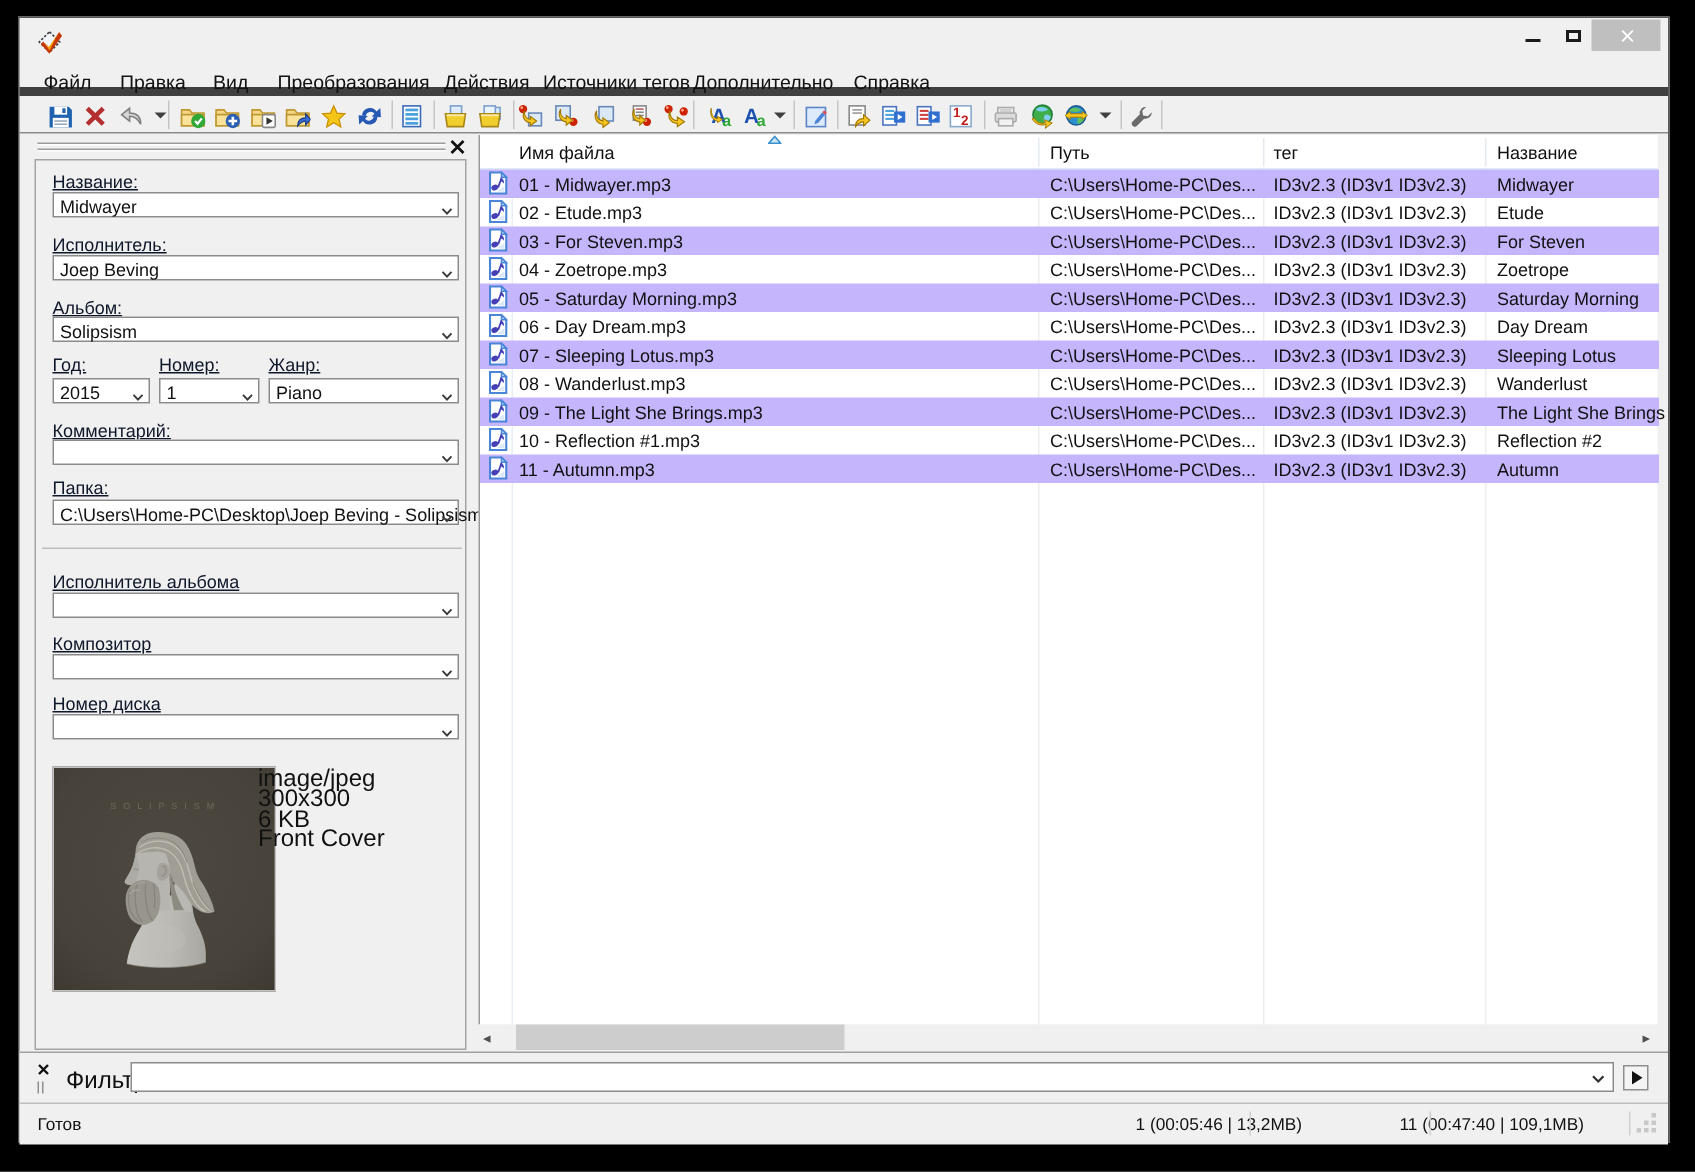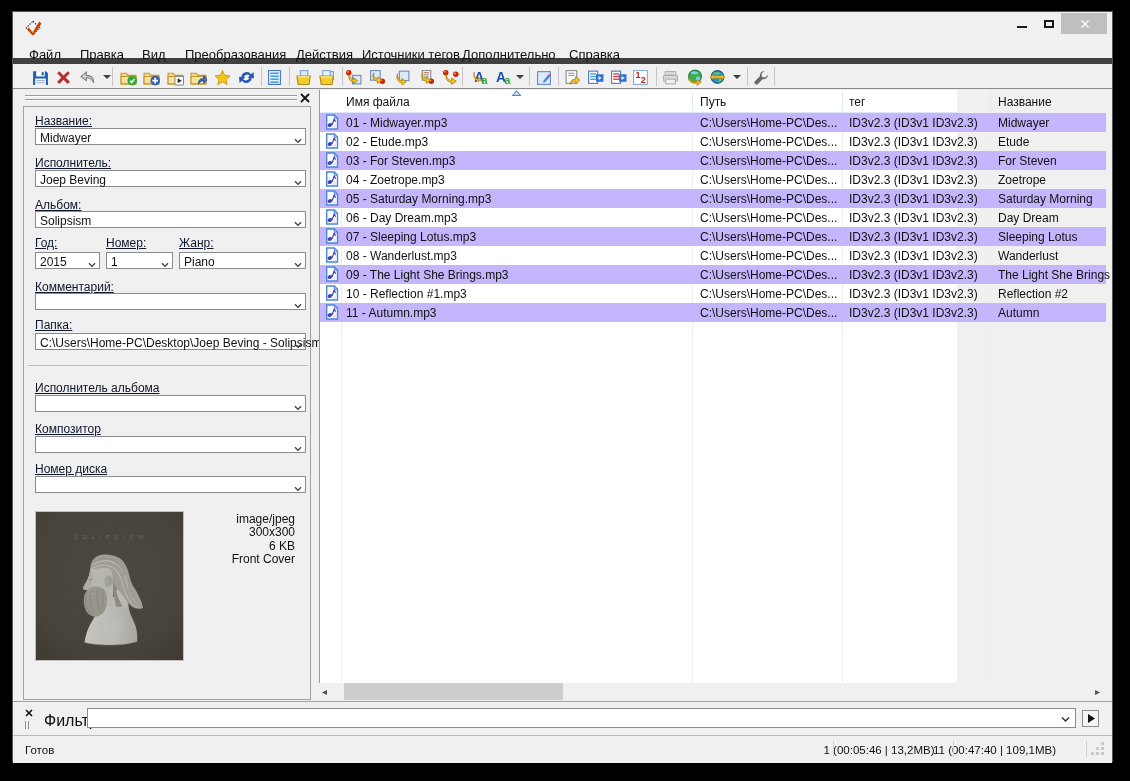--- a/index.html
+++ b/index.html
@@ -23,21 +23,21 @@
 .tbsep { position:absolute; top:3px; width:1px; height:19px; background:#c5c5c5; }
 .dd { position:absolute; top:11px; width:0; height:0; border-left:4px solid transparent; border-right:4px solid transparent; border-top:4px solid #404040; }
 
 #grip1, #grip2 { position:absolute; height:2px; border-top:1px solid #9b9b9b; border-bottom:1px solid #fdfdfd; background:#ededed; left:12px; width:272px; }
 #panel { position:absolute; left:10px; top:94px; width:288px; height:594px; border:1px solid #a3a3a3; background:#f0f0f0; }
 #panel .lbl { position:absolute; font-size:12px; color:#0f172a; left:11px;text-decoration:underline; }
 .combo { position:absolute; background:#fff; border:1px solid #8b8b8b; left:11px; width:271px; height:17px; font-size:12px; color:#111; }
 .combo .val { position:absolute; left:4px; top:2px; white-space:nowrap; overflow:hidden; }
 .combo .arr { position:absolute; right:4px; top:5px; width:7px; height:7px; }
 
-#list { position:absolute; left:306px; top:78px; width:638px; height:593px; background:#fff; border-left:1px solid #9a9a9a; }
+#list { position:absolute; left:306px; top:78px; width:786px; height:593px; background:#fff; border-left:1px solid #9a9a9a; }
 #lheader { position:absolute; left:0; top:0; width:100%; height:23px; background:#fff; border-bottom:1px solid #dce8f5; font-size:12px; color:#111; }
 #lheader span { position:absolute; top:5px; }
 .hsep { position:absolute; top:2px; width:1px; height:19px; background:#e4e9f0; }
 .vline { position:absolute; top:23px; width:1px; height:570px; background:#ededed; }
 .row { position:absolute; left:0; width:786px; height:19px; font-size:12px; color:#111; white-space:nowrap; }
 .row.alt { background:#c4b5fd; }
 .row .fn { position:absolute; left:26px; top:3px; }
 .row .pt { position:absolute; left:380px; top:3px; }
 .row .tg { position:absolute; left:529px; top:3px; }
 .row .nm { position:absolute; left:678px; top:3px; }
@@ -375,21 +375,21 @@
 <path d="M57 53 C64 47.5 74 47.5 80.5 52 C86 56 88.5 62 90 68.5 C92 77.5 95.5 85 100 91 C101.8 93.3 103.6 94.8 105.5 95.6 M55.5 57 C62 52.5 70.5 52 76.5 55.5 C81.5 58.7 84.5 64 86 70 C88 78.5 91 86 95.5 91.5 C97.3 93.6 99.2 95 101 95.6" stroke="#c0bdb4" stroke-width="0.9" fill="none"></path>
 <path d="M58 49.5 C65 45.5 74.5 45.8 80.5 50 C84.5 53 87 57.5 88.7 63 M92.5 76 C94.5 81 97.5 86.5 101 91 C102.6 93 104.4 94.6 106 95.4 M78.5 72 C79.5 78 81 85 83 91" stroke="#8d8a81" stroke-width="0.7" fill="none"></path>
 <path d="M71 63.5 C74.5 62.5 77 65 77 68.5 C77 72.5 74.5 75.5 71.5 75 C69 74.5 68 71.5 68.8 67.5 C69.3 65.5 70 64 71 63.5 Z" fill="#a5a29c"></path>
 <path d="M72 65.5 C73.8 65.3 75 66.8 74.8 68.8 C74.6 70.6 73.2 72.3 71.8 71.9" stroke="#8e8b84" stroke-width="0.8" fill="none"></path>
 <path d="M51.5 78 C48.8 80.5 47.6 84.5 47.8 89 C48 94 49.5 99 52 101.5 C55 104.5 59 105.5 62.5 104 C66.5 102.5 69 99 70 95 C71.5 89 71 83 69.5 79.5 C67 75.5 62 74 57.5 74.8 C55 75.3 53 76.5 51.5 78 Z" fill="#98958d"></path>
 <path d="M51 80.5 C49.5 84 49.3 88.5 50.2 92.5 C51.2 97 53.5 100.5 56.5 102.3 M55.8 76.5 C54 81 53.6 88 55 94.5 C55.8 98 57.2 101 59 102.8 M61.5 75.5 C60.5 81 60.8 88.5 62.5 95 C63.3 98 64.5 100.5 66 102 M66.5 77 C67 82 67.5 88 67 93.5" stroke="#86837b" stroke-width="0.8" fill="none"></path>
 <path d="M52.5 79 C54.5 77 58 75.8 61.5 76.2 M50 84 C52 82 55 81 58 81.3" stroke="#a8a59d" stroke-width="0.7" fill="none"></path>
 <ellipse cx="76" cy="114" rx="12" ry="9" fill="#c2c0bb" opacity="0.35"></ellipse>
 <path d="M48.5 130.5 C62 134 88 134 101.2 129.5" stroke="#8f8d87" stroke-width="0.8" fill="none" opacity="0.6"></path>
 </svg></div>
-    <div class="abs" style="left:148px;top:406px;width:123px;text-align:right;font-size:12px;color:#111;line-height:13.3px">image/jpeg<br>300x300<br>6 KB<br>Front Cover</div>
+    <div class="abs" style="left:148px;top:406px;width:123px;text-align:left;font-size:16px;color:#111;line-height:13.3px">image/jpeg<br>300x300<br>6 KB<br>Front Cover</div>
   </div>
 
   <div id="list">
     <div id="lheader">
       <span style="left:26px">Имя файла</span>
       <span style="left:380px">Путь</span>
       <span style="left:529px">тег</span>
       <span style="left:678px">Название</span>
       <div class="hsep" style="left:372px"></div>
       <div class="hsep" style="left:522px"></div>
@@ -580,21 +580,21 @@
       </div>
     <div id="fbtn">
         <svg width="9" height="9" viewBox="0 0 9 9" style="position:absolute;left:4px;top:3px">
           <path d="M1 0 L8 4.5 L1 9 Z" fill="#111"></path>
         </svg>
       </div>
   </div>
 
   <div id="statusbar">
     <span class="abs" style="left:12px;top:8px">Готов</span>
-    <span class="abs" style="left:794px;top:8px;width:144px;text-align:center;white-space:nowrap">1 (00:05:46 | 13,2MB)</span>
+    <span class="abs" style="left:744px;top:8px;width:144px;text-align:left;white-space:nowrap">1 (00:05:46 | 13,2MB)</span>
     <span class="abs" style="left:920px;top:8px;width:145px;white-space:nowrap">11 (00:47:40 | 109,1MB)</span>
     <div class="abs" style="left:820px;top:5px;width:1px;height:16px;background:#cfcfcf"></div>
     <div class="abs" style="left:940px;top:5px;width:1px;height:16px;background:#cfcfcf"></div>
     <div class="abs" style="left:1073px;top:5px;width:1px;height:16px;background:#cfcfcf"></div>
     <svg class="abs" style="left:1078px;top:6px" width="14" height="14" viewBox="0 0 14 14">
       <g fill="#c8c8c8">
           <rect x="10" y="0" width="3" height="3"></rect>
           <rect x="5" y="5" width="3" height="3"></rect>
           <rect x="10" y="5" width="3" height="3"></rect>
           <rect x="0" y="10" width="3" height="3"></rect>

